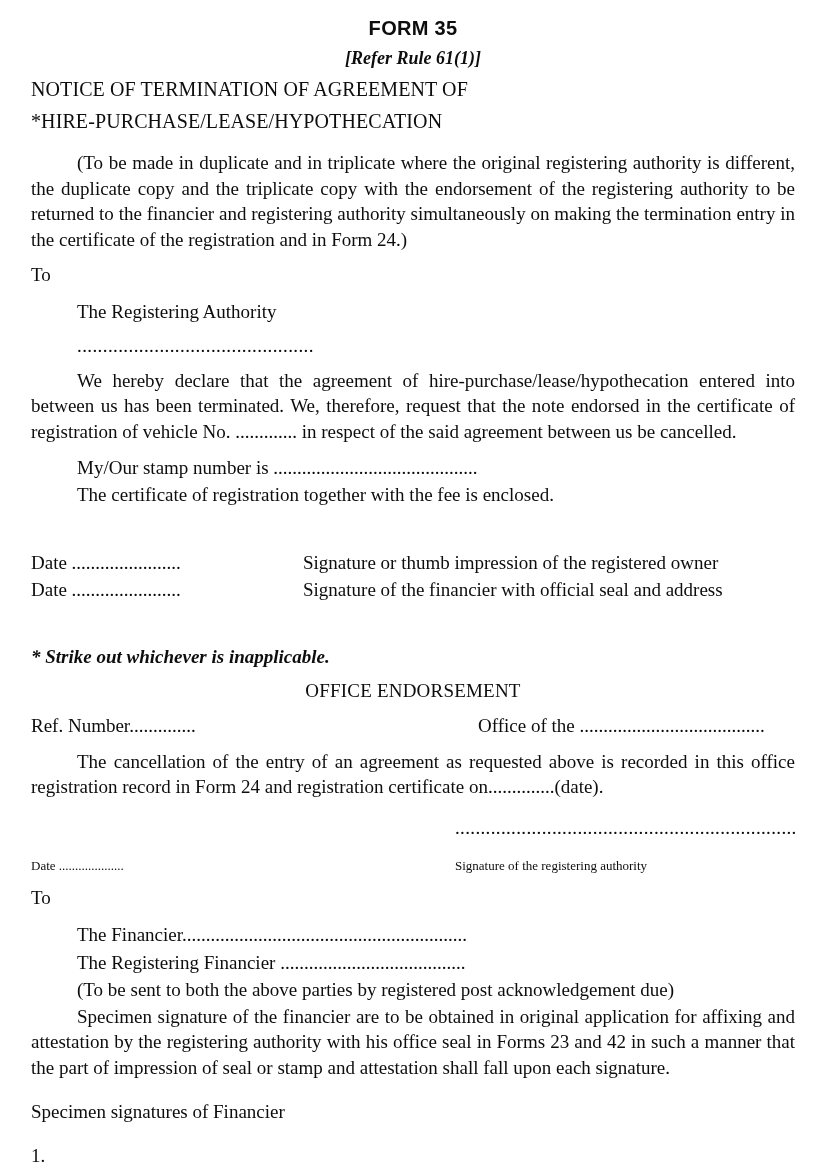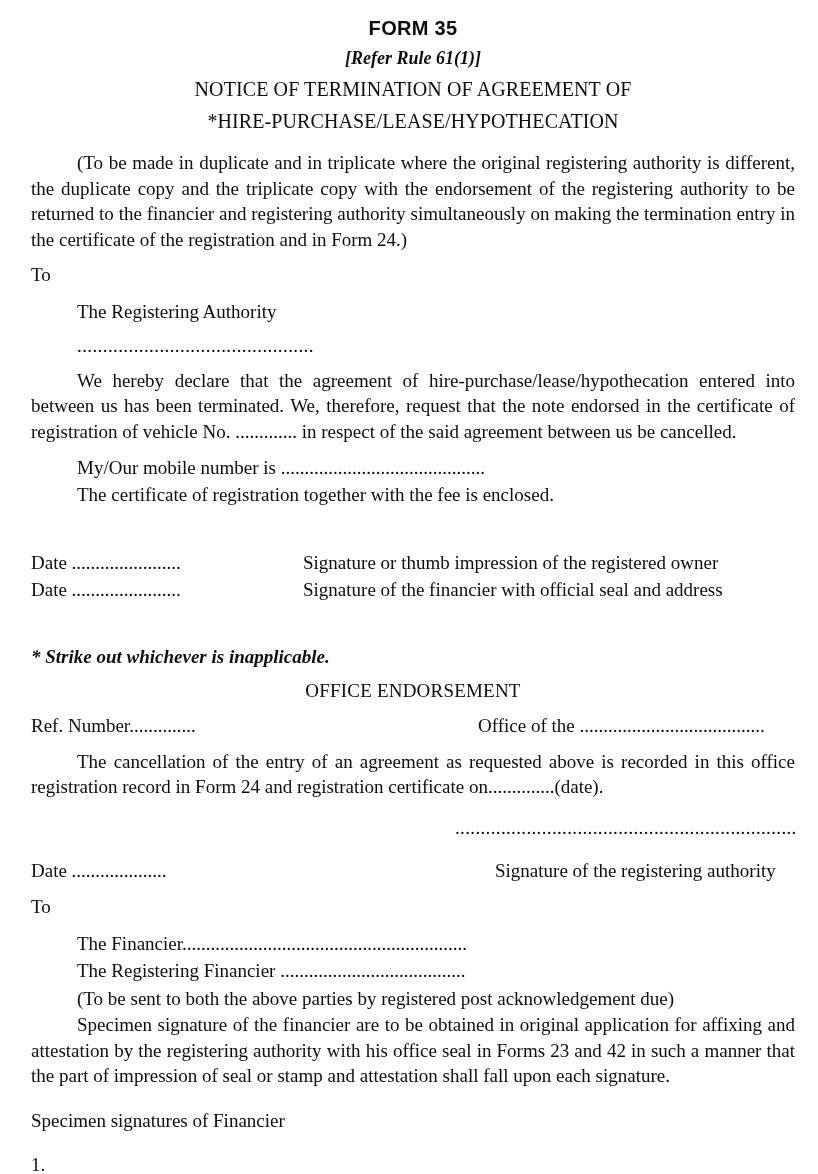--- a/index.html
+++ b/index.html
@@ -36,21 +36,20 @@
   }
   .rule-ref {
     text-align: center;
     font-style: italic;
     font-weight: bold;
     font-size: 18px;
     margin: 8px 0 0 0;
     line-height: 1.2;
   }
   .notice-line {
-    text-align: center;
     font-size: 20px;
     line-height: 1.26;
     margin: 7px 0 0 0;
     letter-spacing: 0.1px;
   }
   .section-heading {
     text-align: center;
     font-size: 19px;
     line-height: 1.25;
     margin: 9px 0 0 0;
@@ -112,24 +111,23 @@
   }
   .row-endorse .col-left {
     width: 447px;
     flex: 0 0 447px;
   }
   .row-endorse .col-right {
     flex: 1 1 auto;
   }
   .row-sign {
     display: flex;
-    font-size: 19px;
+    font-size: 13px;
     line-height: 1.45;
     align-items: baseline;
-    gap: 40px;
   }
   .row-sign .col-left {
     width: 424px;
     flex: 0 0 424px;
   }
   .row-sign .col-right {
     flex: 1 1 auto;
   }
 
   .strike-note {
@@ -183,21 +181,21 @@
   <div class="gap-sm"></div>
 
   <div class="dots-line">..............................................</div>
 
   <div class="gap-sm"></div>
 
   <p class="para indent">We hereby declare that the agreement of hire-purchase/lease/hypothecation entered into between us has been terminated. We, therefore, request that the note endorsed in the certificate of registration of vehicle No. ............. in respect of the said agreement between us be cancelled.</p>
 
   <div class="gap-sm"></div>
 
-  <div class="line ind">My/Our mobile number is ...........................................</div>
+  <div class="line ind">My/Our stamp number is ...........................................</div>
   <div class="line ind">The certificate of registration together with the fee is enclosed.</div>
 
   <div class="gap-xl"></div>
 
   <div class="row2">
     <div class="col-left">Date .......................</div>
     <div class="col-right">Signature or thumb impression of the registered owner</div>
   </div>
 
   <div class="row2">

